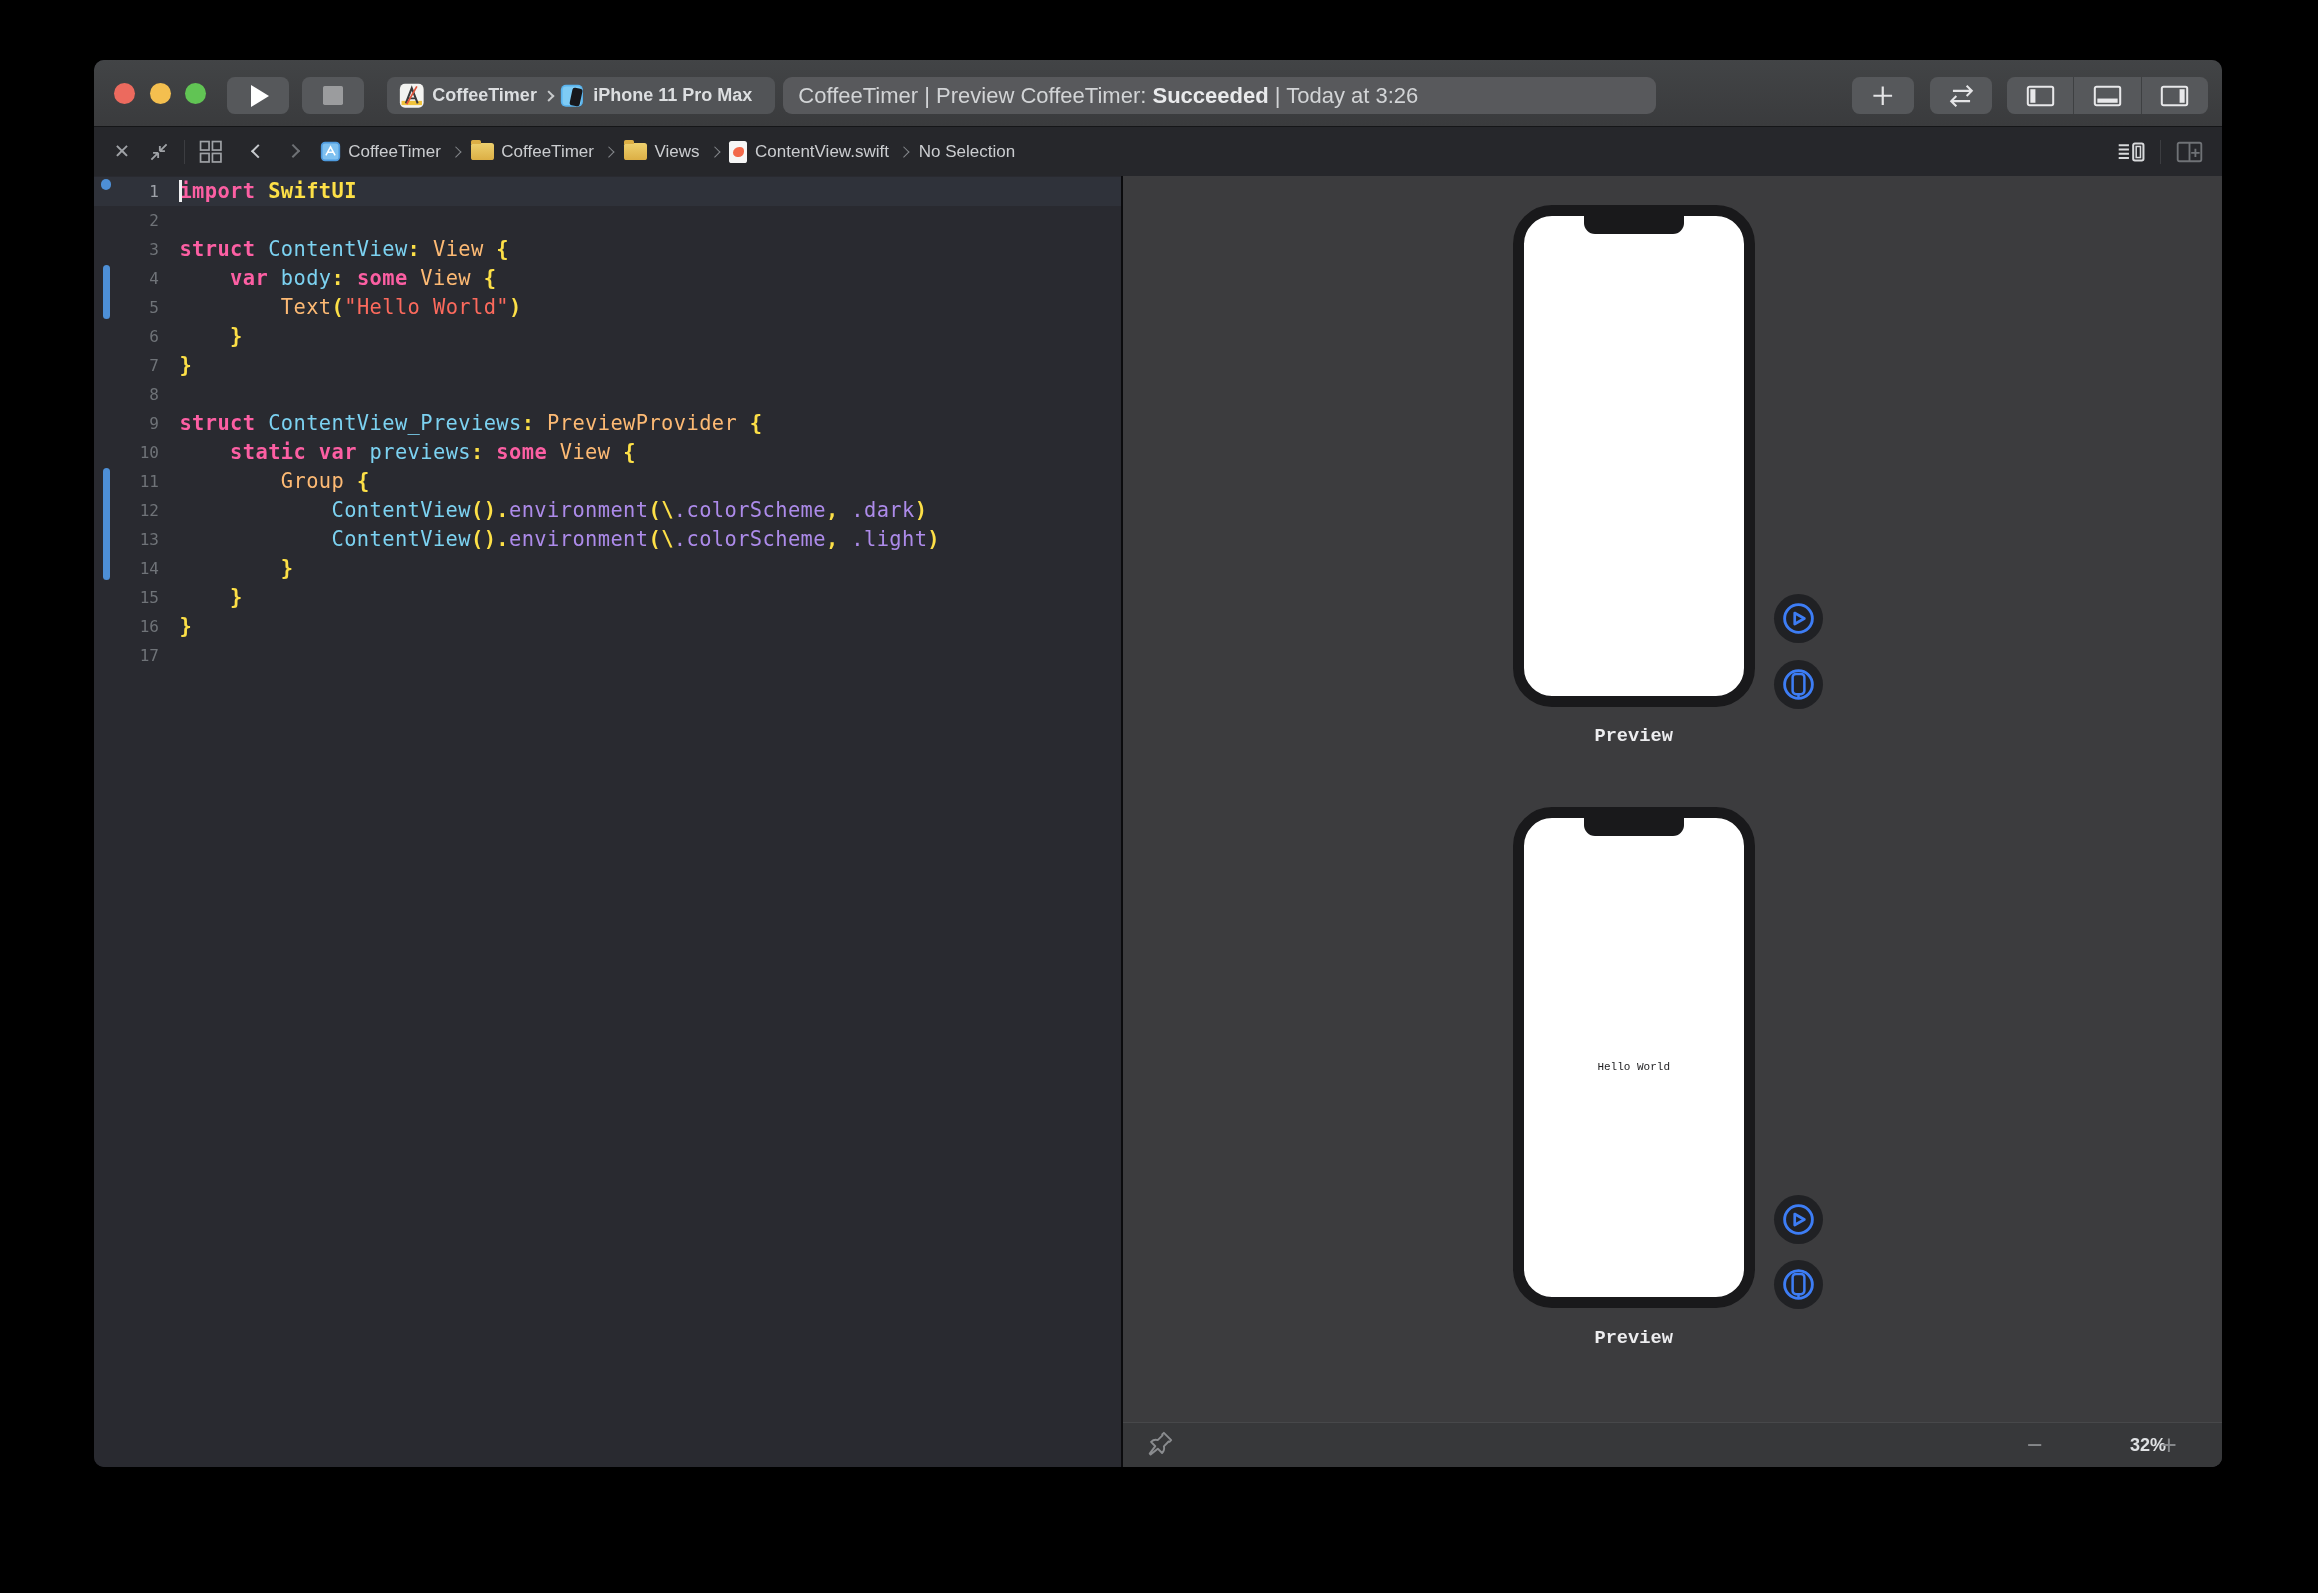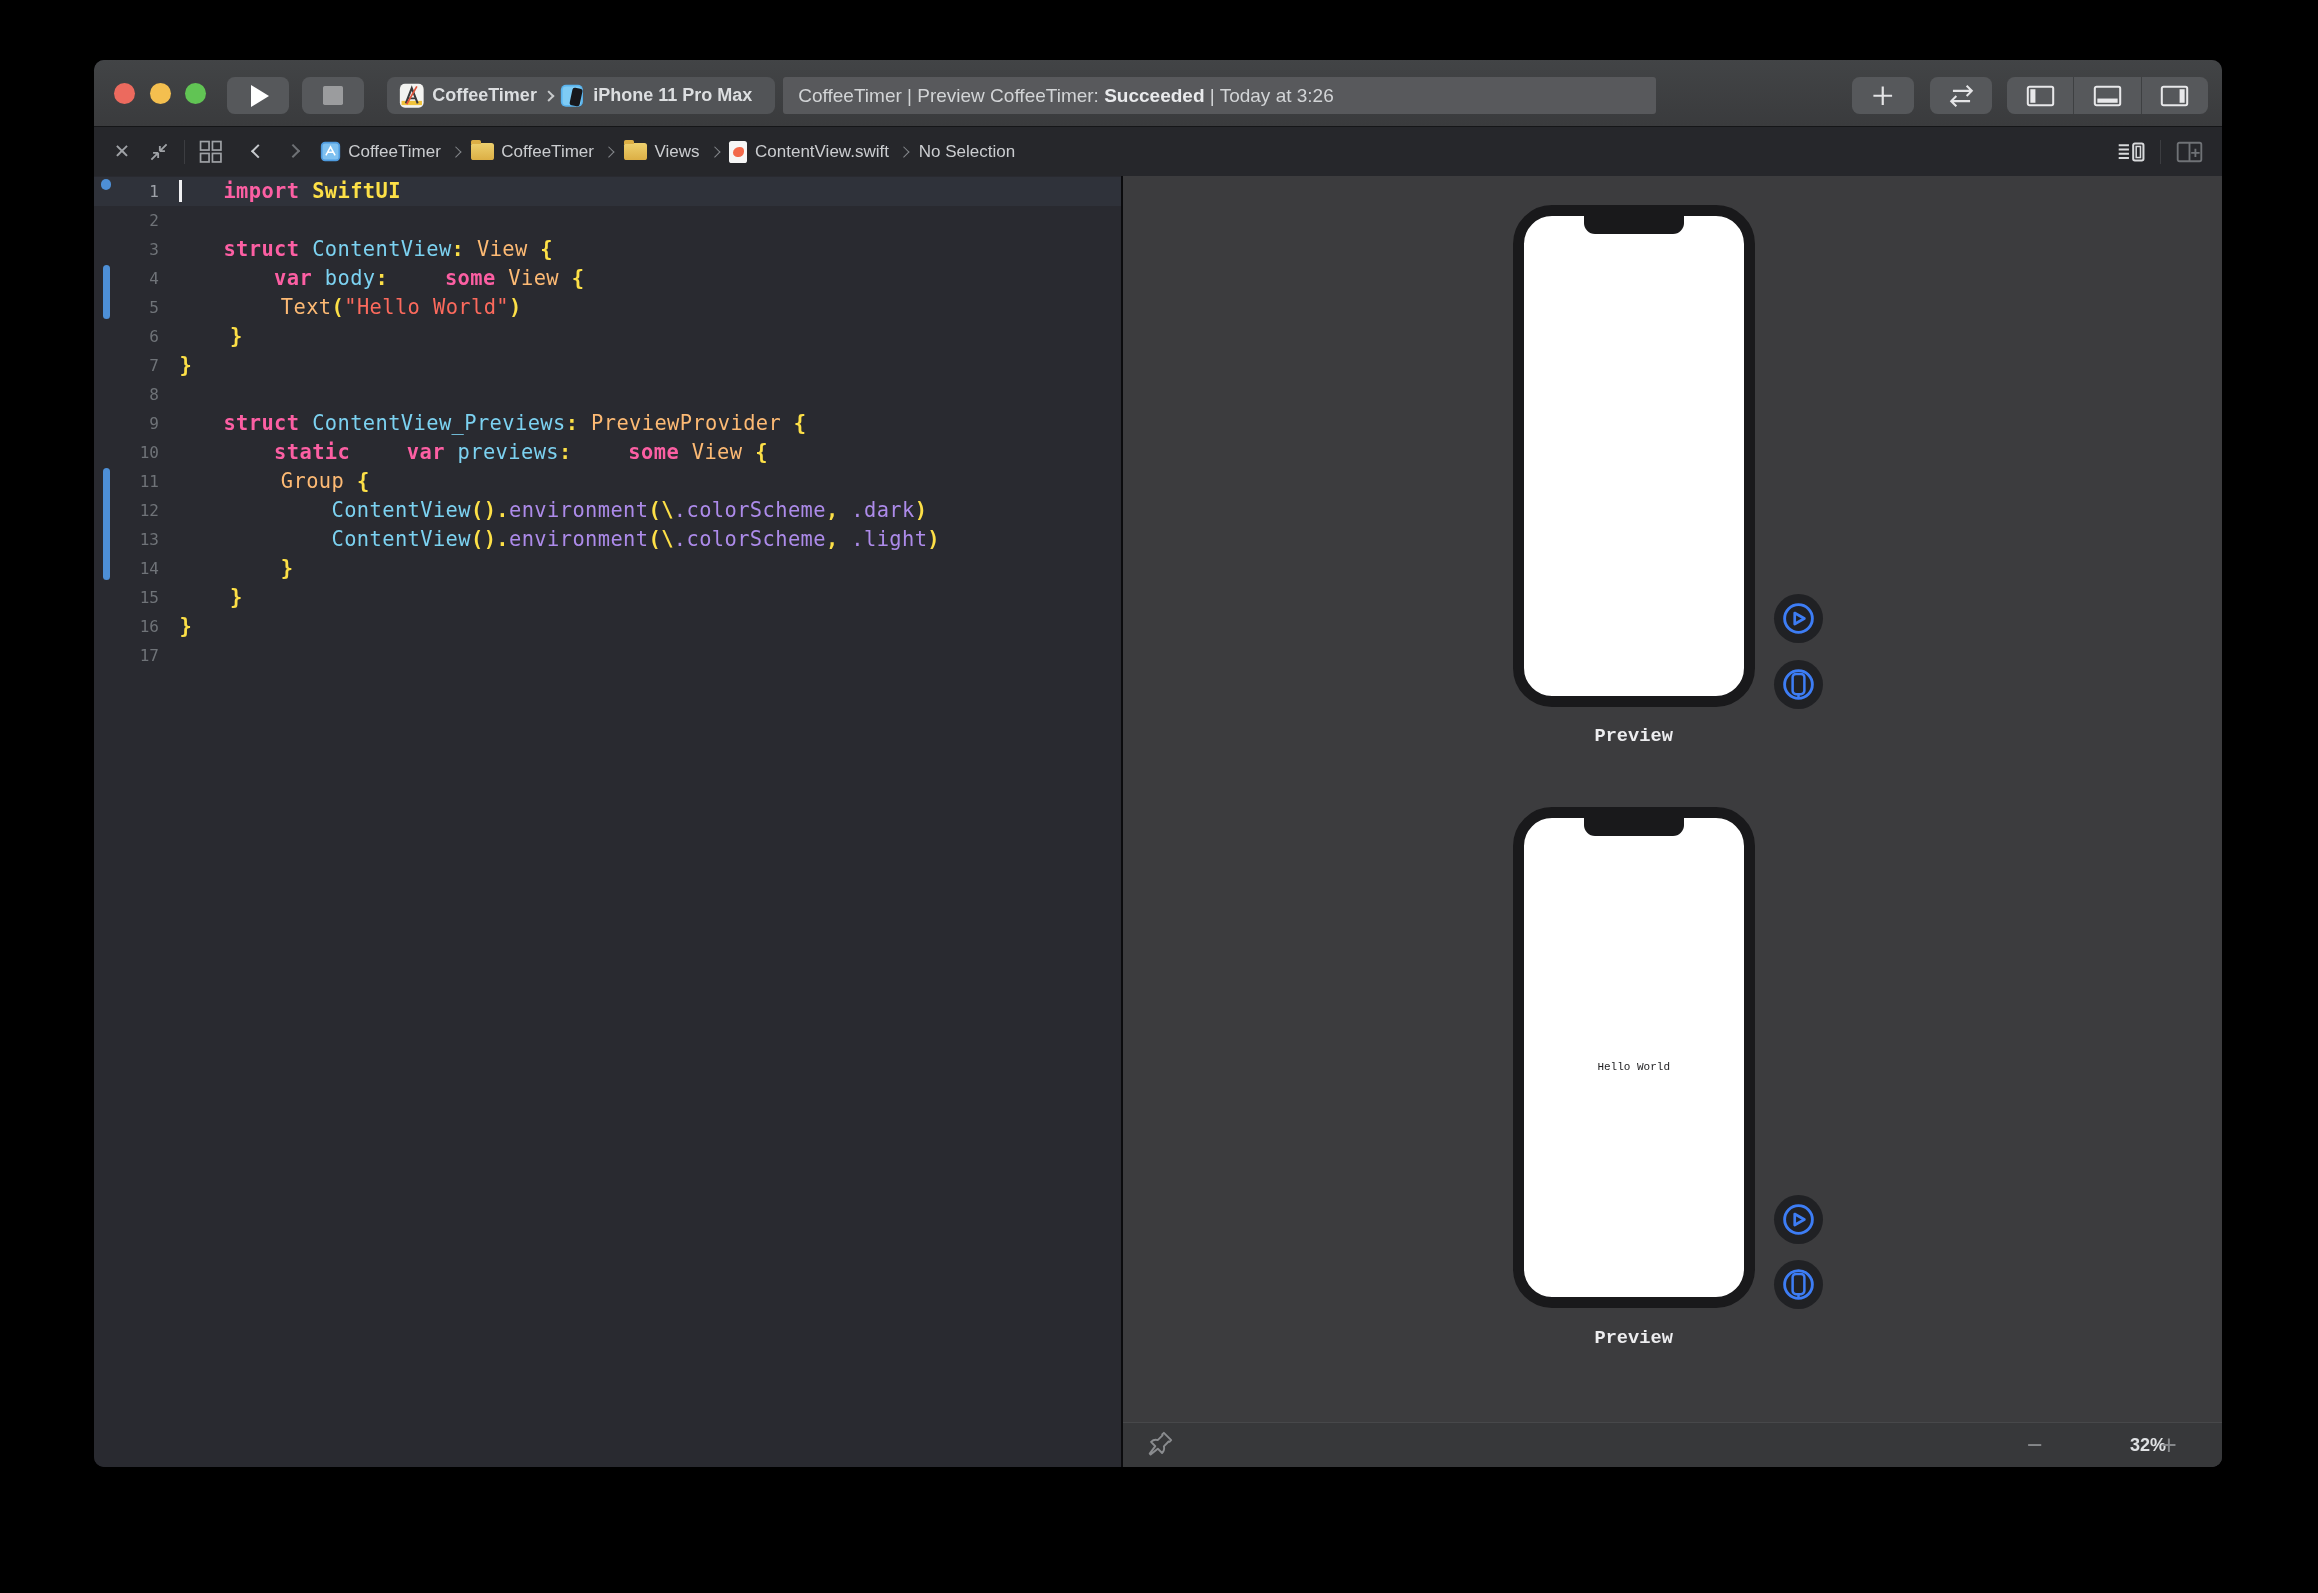--- a/index.html
+++ b/index.html
@@ -28,22 +28,22 @@
   .btn-stop { left:208px; width:62px; }
   .play-tri { width:0; height:0; border-left:18.7px solid #fff; border-top:11px solid transparent; border-bottom:11px solid transparent; margin-left:3.4px; }
   .stop-sq  { width:19.6px; height:19.6px; background:#9B9C9E; border-radius:1.7px; }
   .scheme-pill {
     position:absolute; left:293px; top:17px; width:388px; height:37px; background:#525457;
     border-radius:7.7px; display:flex; align-items:center; padding:0 12px; gap:7.7px;
     color:#DCDEE0; font-size:18px; font-weight:600;
   }
   .status-pill {
     position:absolute; left:689px; top:17px; width:873px; height:37px; background:#58595C;
-    border-radius:3px; display:flex; align-items:center; padding:0 15.3px;
-    color:#D2D4D6; font-size:19px; white-space:pre;
+    border-radius:9px; display:flex; align-items:center; padding:0 15.3px;
+    color:#D2D4D6; font-size:22px; white-space:pre;
   }
   .status-pill b { color:#E9EAEC; }
   .btn-plus { left:1758px; width:62px; font-size:27px; font-weight:300; }
   .btn-swap { left:1836px; width:62px; }
   .panel-group {
     position:absolute; left:1913px; top:17px; width:201px; height:37px; background:#56585B;
     border-radius:7.7px; display:flex; overflow:hidden;
   }
   .panel-group .seg { flex:1; display:flex; align-items:center; justify-content:center; }
   .panel-group .seg + .seg { border-left:0.9px solid #3e4042; }
@@ -77,21 +77,21 @@
   .main { flex:1; display:flex; min-height:0; }
   .editor { width:1027px; flex:0 0 1027px; background:#292A30; position:relative; overflow:hidden; }
   .v-divider { width:1.7px; flex:0 0 1.7px; background:#0b0b0d; }
   
   .code-area { position:absolute; inset:0; padding-top:0.9px; font-family:"DejaVu Sans Mono", monospace; }
   .code-row { display:flex; height:29px; line-height:29px; white-space:pre; }
   .code-row.hl { background:#2F323A; }
   .gutter { width:65px; flex:0 0 65px; text-align:right; color:#6F7378; font-size:16px; }
   .code-row.hl .gutter { color:#9FA3AA; }
   .code-text { padding-left:20.4px; font-size:20.4px; letter-spacing:0.4px; }
-  .tok-kw { color:#FC5FA3; font-weight:700;padding-left:44px; }
+  .tok-kw { color:#FC5FA3; font-weight:700; }
   .tok-decl { color:#7CD2F1; }
   .tok-type { color:#fdba74; }
   .tok-member { color:#AD8BEA; }
   .tok-str { color:#FC6A5D; }
   .tok-plain { color:#fde047;font-weight:bold; }
   .change-bar { position:absolute; left:8.5px; width:7.7px; border-radius:4.3px; background:#4D8FD6; }
   .cb-dot { top:3.4px; height:10.2px; width:10.2px; left:6.8px; border-radius:50%; }
   .cb-a { top:89px; height:54px; }
   .cb-b { top:292px; height:112px; }
   .caret { position:absolute; left:85px; top:4.3px; width:2.6px; height:22px; background:#F0F0F2; }

